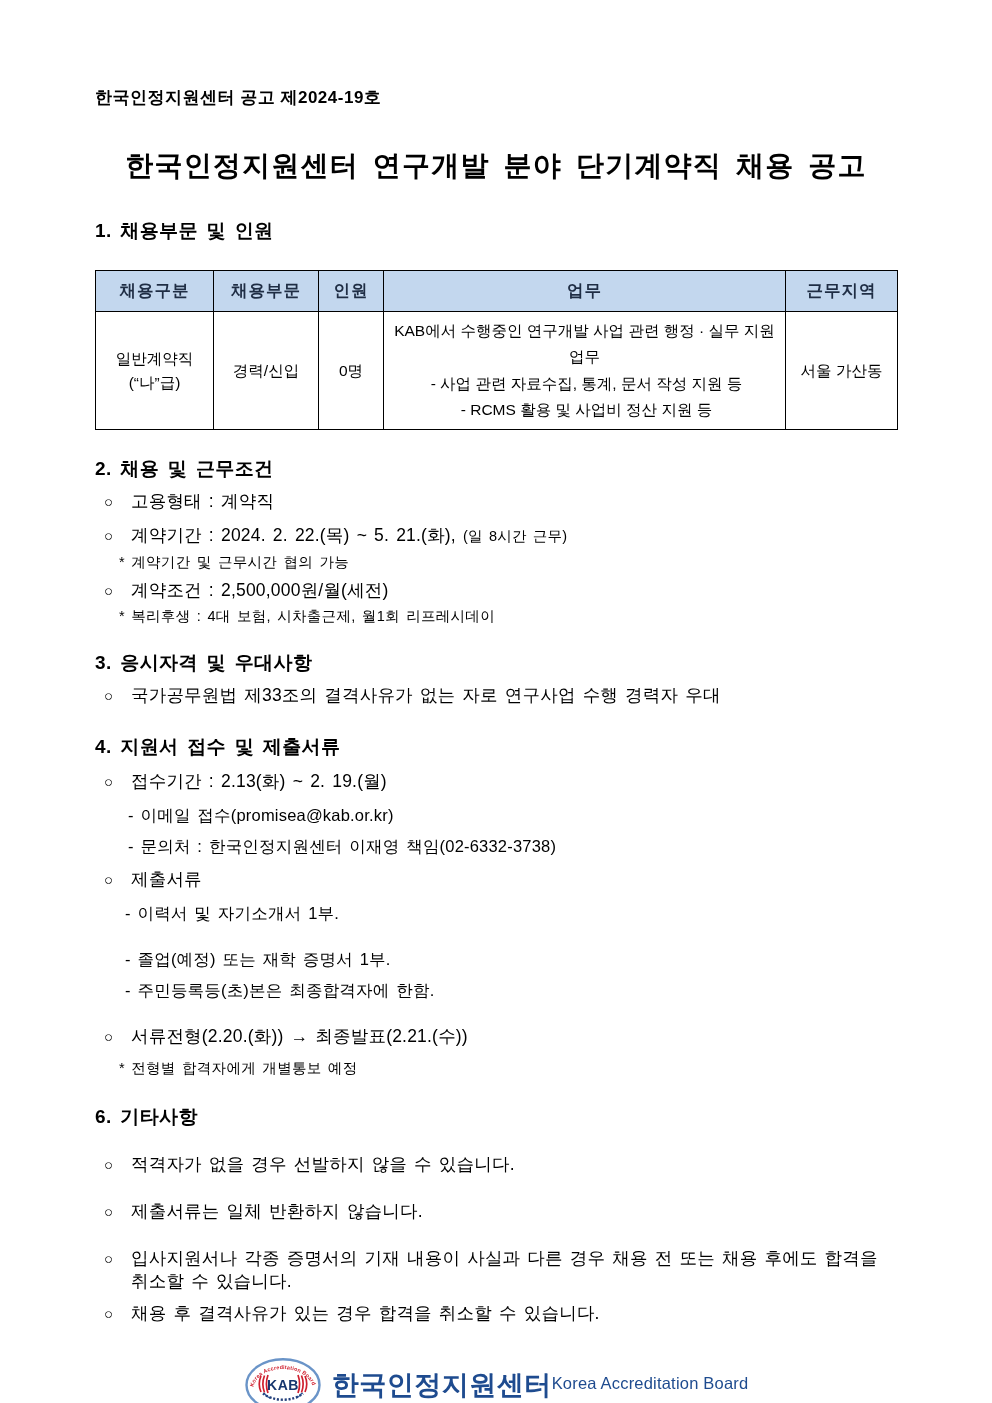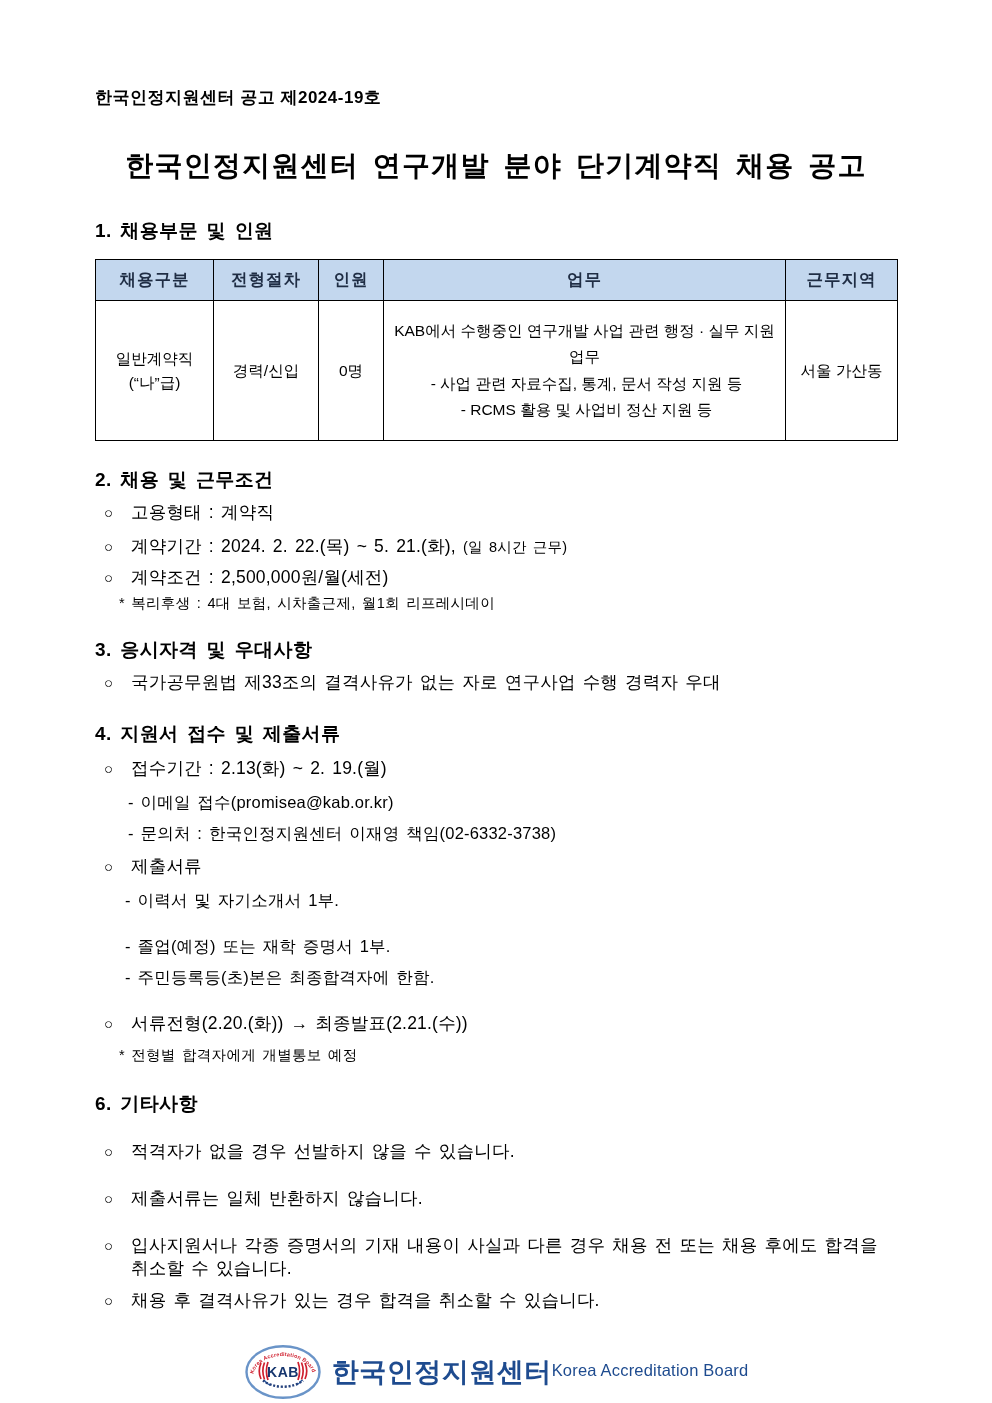--- a/index.html
+++ b/index.html
@@ -26,31 +26,31 @@
   }
   .sec-heading{
     margin:27px 0 0 0;
     font-size:19px;font-weight:800;letter-spacing:.4px;word-spacing:3px;
     line-height:24px;
   }
   .sec-heading.first{margin-top:33px;}
 
   
   table.recruit{
-    width:100%;border-collapse:collapse;margin-top:16px;
+    width:100%;border-collapse:collapse;margin-top:27px;
     border:1.6px solid #000;table-layout:fixed;
   }
   table.recruit th{
     background:var(--table-header-bg);color:var(--table-header-text);
     border:1.2px solid #000;font-size:16.5px;font-weight:700;
     padding:9px 2px;letter-spacing:1px;
   }
   table.recruit td{
     border:1.2px solid #000;font-size:15.5px;
-    text-align:center;vertical-align:middle;padding:17px 4px;line-height:1.55;
+    text-align:center;vertical-align:middle;padding:6px 4px;line-height:1.55;
   }
   td.duty-cell{text-align:left;padding:7px 8px;}
   .duty-line{line-height:1.7;}
   .duty-sub{padding-left:4px;}
 
   
   .li{display:flex;align-items:flex-start;font-size:17.5px;line-height:23px;}
   .li .marker{flex:none;width:27px;padding-left:9px;font-size:15px;line-height:23px;}
   .li .li-text{flex:1;letter-spacing:.2px;word-spacing:2px;}
   .small-inline{font-size:14.5px;}
@@ -91,21 +91,21 @@
     <colgroup>
       <col style="width:118px">
         <col style="width:105px">
         <col style="width:65px">
       <col style="width:402px">
         <col style="width:112px">
     </colgroup>
     <thead>
       <tr>
         <th>채용구분</th>
-        <th>전형절차</th>
+        <th>채용부문</th>
         <th>인원</th>
         <th>업무</th>
         <th>근무지역</th>
       </tr>
     </thead>
     <tbody>
       <tr>
         <td>
           <div>일반계약직</div>
           <div>(“나”급)</div>
@@ -124,20 +124,21 @@
 
   <h2 class="sec-heading sec2">2. 채용 및 근무조건</h2>
   <div class="li mt9">
     <span class="marker">○</span>
     <span class="li-text">고용형태 : 계약직</span>
   </div>
   <div class="li mt11">
     <span class="marker">○</span>
     <span class="li-text"><span>계약기간 : 2024. 2. 22.(목) ~ 5. 21.(화),</span> <span class="small-inline">(일 8시간 근무)</span></span>
   </div>
+  <div class="note mt5">* 계약기간 및 근무시간 협의 가능</div>
   <div class="li mt7">
     <span class="marker">○</span>
     <span class="li-text">계약조건 : 2,500,000원/월(세전)</span>
   </div>
   <div class="note mt5">* 복리후생 : 4대 보험, 시차출근제, 월1회 리프레시데이</div>
 
   <h2 class="sec-heading sec3">3. 응시자격 및 우대사항</h2>
   <div class="li mt9">
     <span class="marker">○</span>
     <span class="li-text">국가공무원법 제33조의 결격사유가 없는 자로 연구사업 수행 경력자 우대</span>

